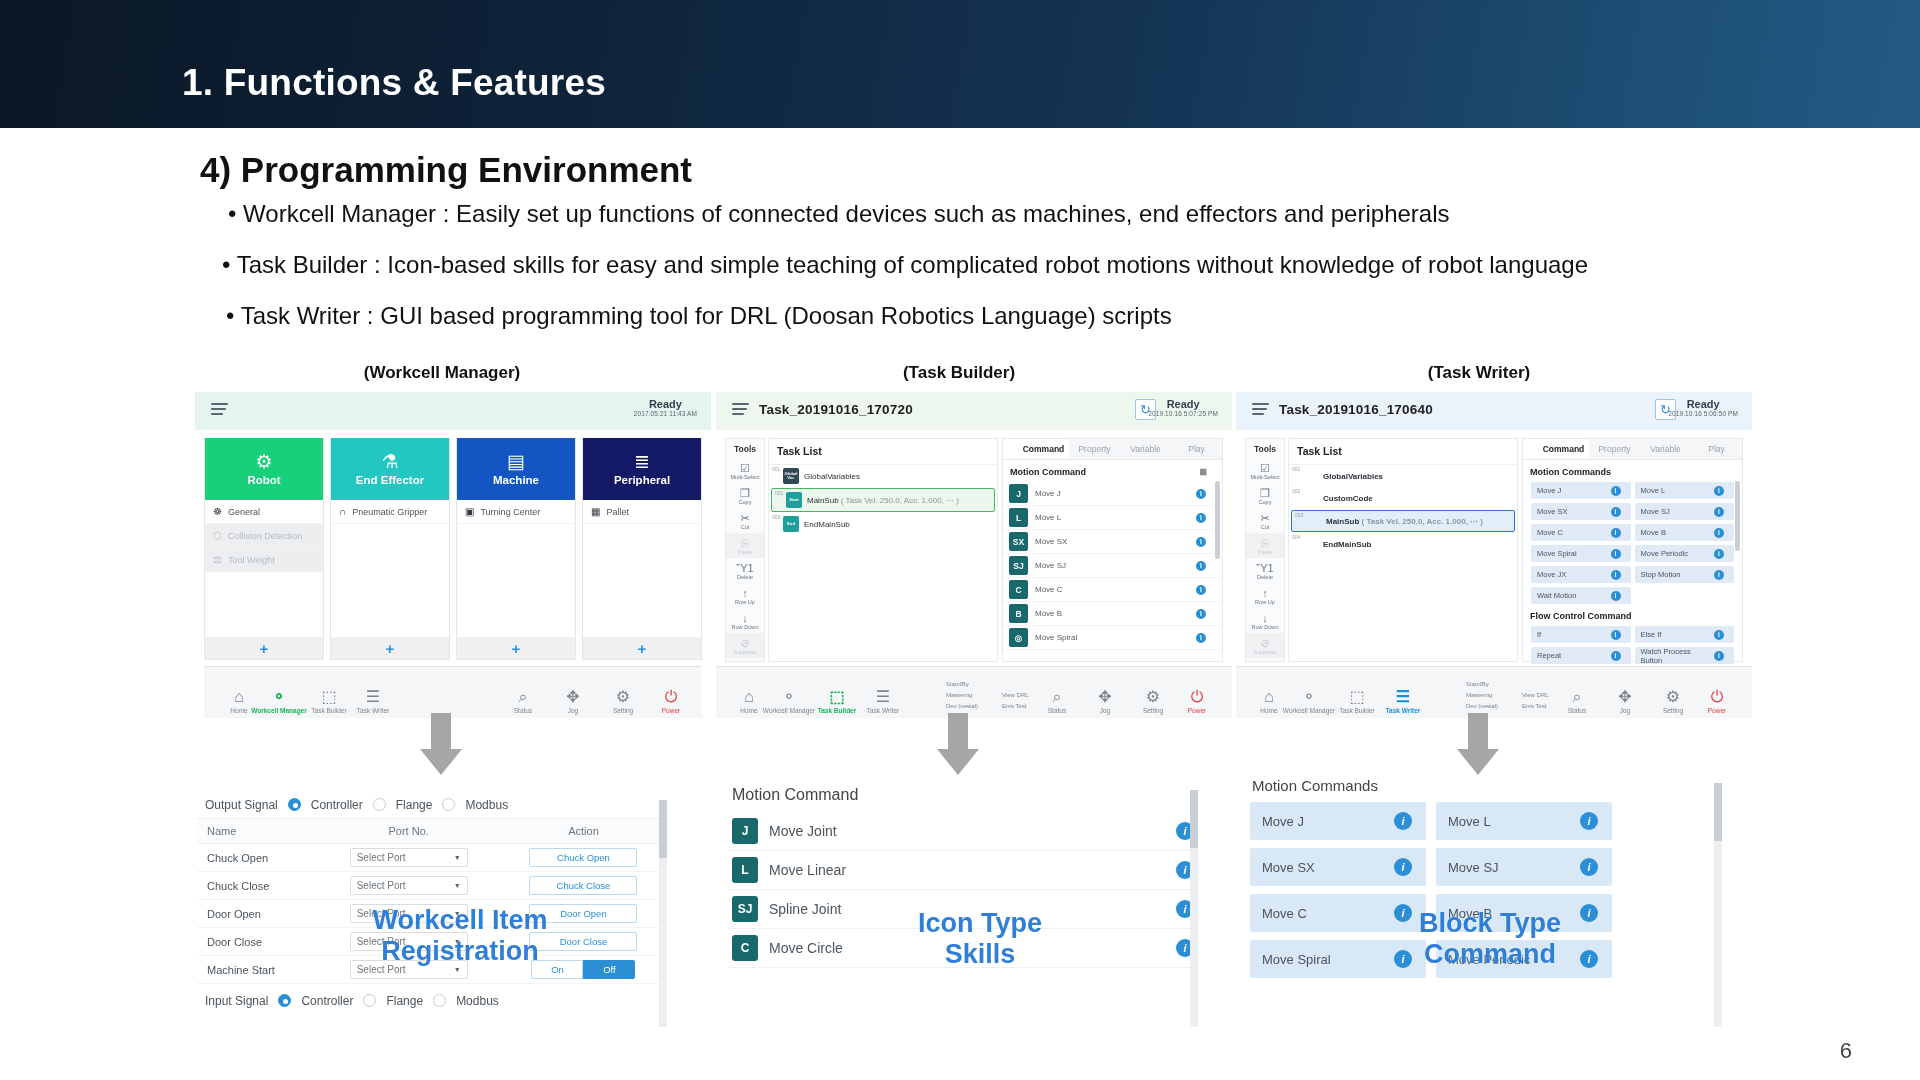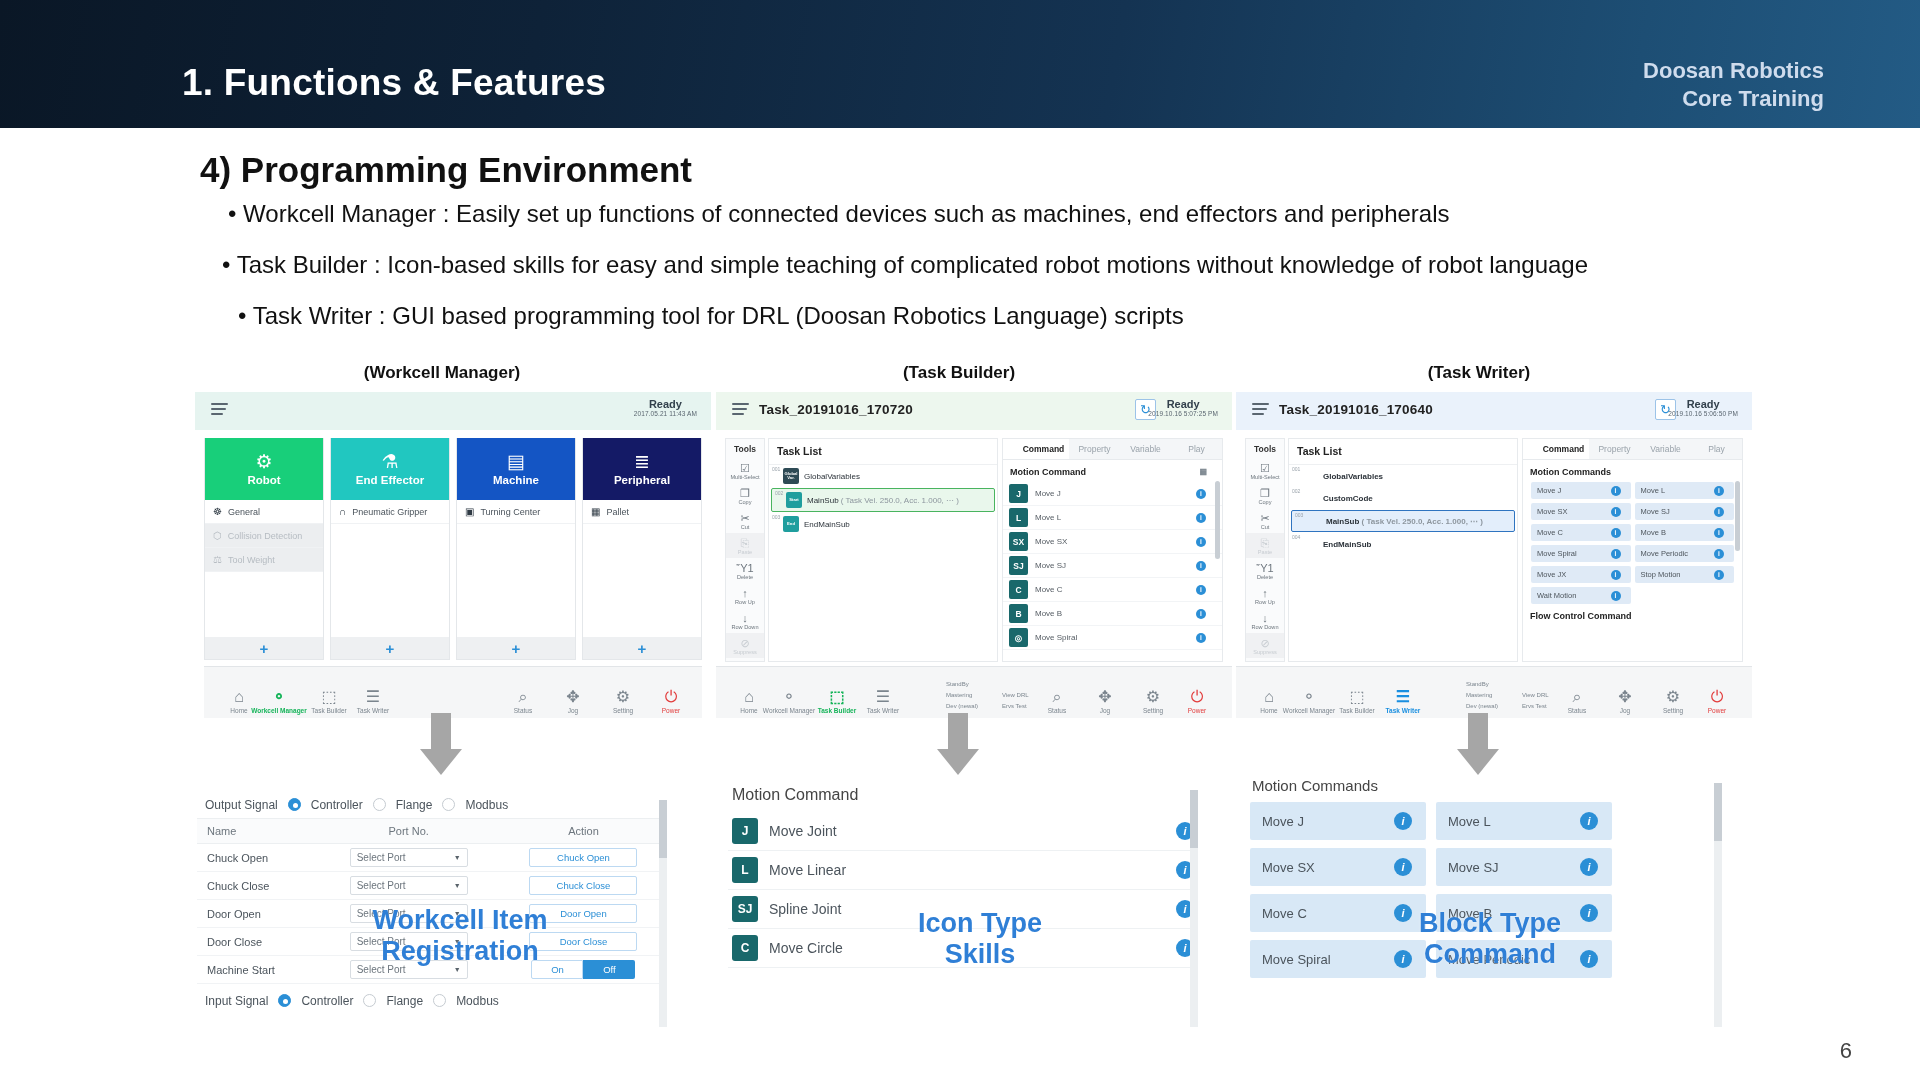--- a/index.html
+++ b/index.html
@@ -28,21 +28,21 @@
   
   .section-title{
     position:absolute; left:200px; top:150px;
     font-size:35px; font-weight:bold; color:#111;
   }
   .bullet{
     position:absolute; color:#111; font-size:24px; white-space:nowrap;
   }
   .b1{ left:228px; top:200px; }
   .b2{ left:222px; top:251px; }
-  .b3{ left:226px; top:302px;margin-left:12px; }
+  .b3{ left:226px; top:302px; }
 
   
   .cap{
     position:absolute; top:363px; font-size:17px; font-weight:bold; color:#111;
     text-align:center; width:300px;
   }
   .cap1{ left:292px; }
   .cap2{ left:809px; }
   .cap3{ left:1329px; }
 
@@ -217,24 +217,20 @@
   .an3{ left:1380px; top:908px; width:220px; }
 
   
   .pageno{ position:absolute; right:68px; bottom:16px; font-size:22px; color:#444; }
 </style>
 </head>
 <body>
 
 <div class="slide-header">
   <div class="header-title">1. Functions &amp; Features</div>
-  <div class="header-brand">
-    <div>Doosan Robotics</div>
-    <div>Core Training</div>
-  </div>
 </div>
 
 <div class="section-title">4) Programming Environment</div>
 <div class="bullet b1">• Workcell Manager : Easily set up functions of connected devices such as machines, end effectors and peripherals</div>
 <div class="bullet b2">• Task Builder : Icon-based skills for easy and simple teaching of complicated robot motions without knowledge of robot language</div>
 <div class="bullet b3">• Task Writer : GUI based programming  tool for DRL (Doosan Robotics Language) scripts</div>
 
 <div class="cap cap1">(Workcell Manager)</div>
 <div class="cap cap2">(Task Builder)</div>
 <div class="cap cap3">(Task Writer)</div>
@@ -631,20 +627,38 @@
         <div class="bbtn">
           <span>Stop Motion</span>
           <span class="info-b">i</span>
         </div>
         <div class="bbtn">
           <span>Wait Motion</span>
           <span class="info-b">i</span>
         </div>
       </div>
     <div class="cmd-sec">Flow Control Command</div>
+    <div class="bgrid" id="tw-flow">
+        <div class="bbtn">
+          <span>If</span>
+          <span class="info-b">i</span>
+        </div>
+        <div class="bbtn">
+          <span>Else If</span>
+          <span class="info-b">i</span>
+        </div>
+        <div class="bbtn">
+          <span>Repeat</span>
+          <span class="info-b">i</span>
+        </div>
+        <div class="bbtn">
+          <span>Watch Process Button</span>
+          <span class="info-b">i</span>
+        </div>
+      </div>
     <div class="sbar" style="top:42px;height:70px;"></div>
   </div>
   <div class="devnav" id="tw-nav">
       <div class="nav-item " style="left: 4px;">
         <span class="ni">⌂</span>
                  <span class="nl">Home</span>
       </div>
       <div class="nav-item " style="left: 44px;">
         <span class="ni">⚬</span>
                  <span class="nl">Workcell Manager</span>

